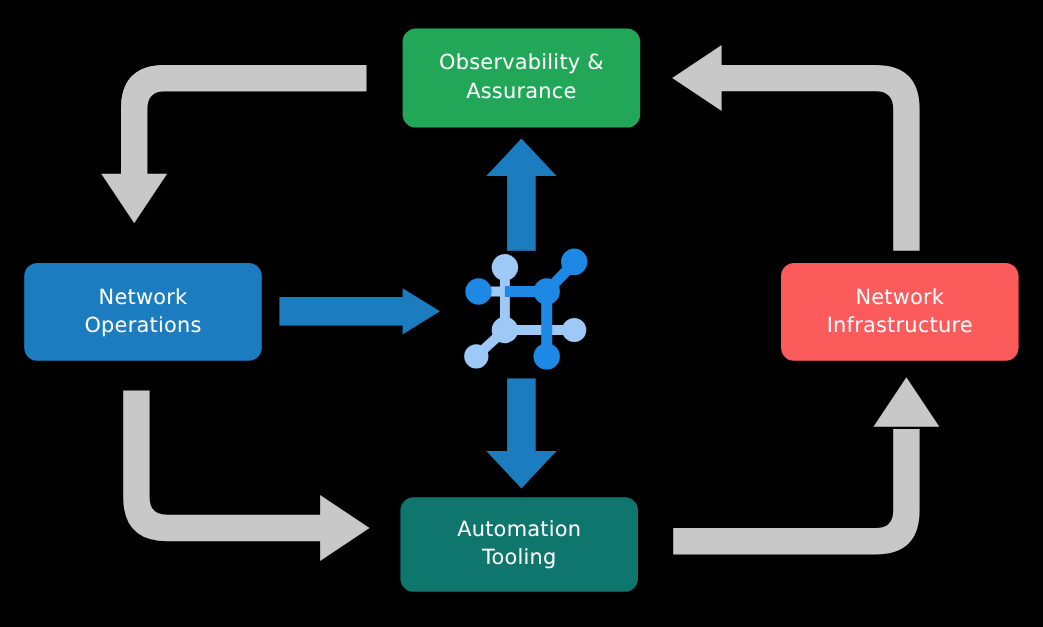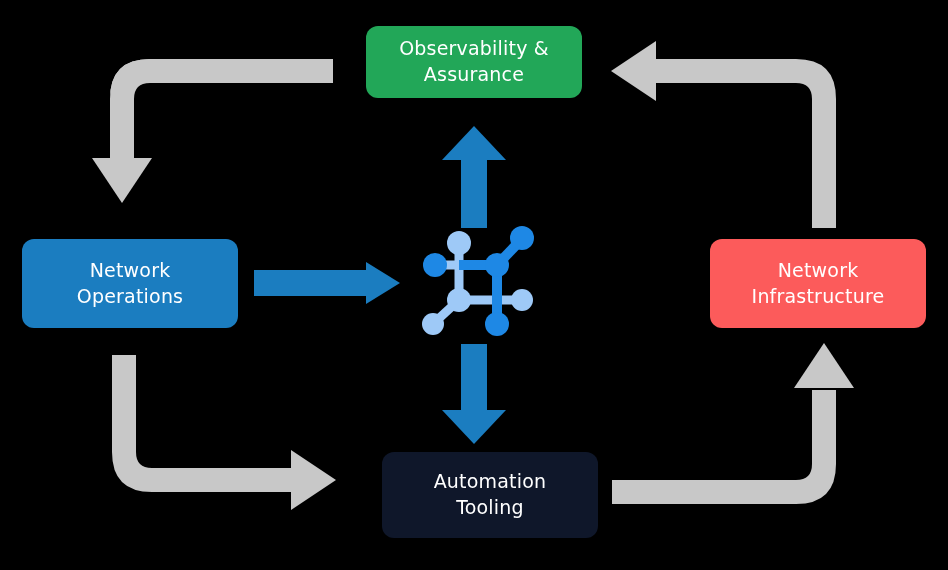--- a/index.html
+++ b/index.html
@@ -29,34 +29,34 @@
     color: #ffffff;
     font-size: 19px;
     line-height: 1.35;
     font-family: "DejaVu Sans", sans-serif;
     font-weight: 400;
     letter-spacing: 0.2px;
     box-sizing: border-box;
     padding: 6px 10px;
   }
   #box-observability {
-    left: 366px; top: 26px; width: 216px; height: 72px;
+    left: 366px; top: 26px; width: 216px; height: 90px;
     background: #22A758;
   }
   #box-operations {
     left: 22px; top: 239px; width: 216px; height: 89px;
     background: #1B7DC0;
   }
   #box-infrastructure {
     left: 710px; top: 239px; width: 216px; height: 89px;
     background: #FC5B5B;
   }
   #box-automation {
-    left: 382px; top: 452px; width: 216px; height: 86px;
-    background: #0f172a;
+    left: 364px; top: 452px; width: 216px; height: 86px;
+    background: #0f766e;
   }
   .box-label {
     display: block;
     white-space: pre-line;
   }
   .svg-layer {
     position: absolute;
     left: 0; top: 0;
     width: 948px;
     height: 570px;

